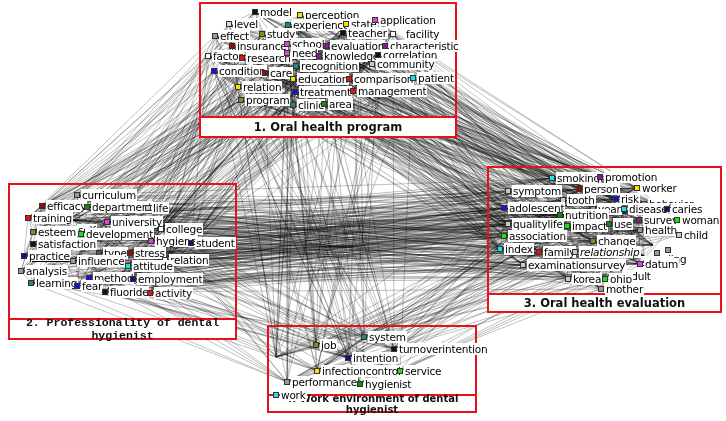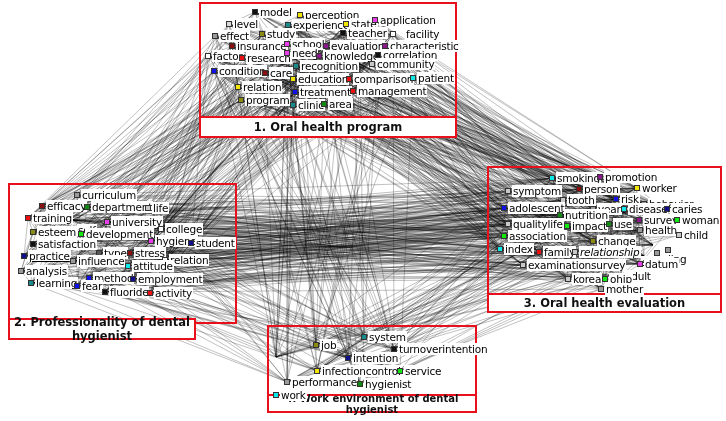--- a/index.html
+++ b/index.html
@@ -10,21 +10,21 @@
   .cluster-title { position:absolute; background:#fff; border:2px solid #e8101c; box-sizing:border-box;
                    font-family:"DejaVu Sans", sans-serif; font-weight:bold; font-size:11.5px;
                    color:#111; text-align:center; display:flex; align-items:center; justify-content:center; }
   .node { position:absolute; display:flex; align-items:center; white-space:nowrap; }
   .node .sq { width:6px; height:6px; border:1px solid #333; box-sizing:border-box; flex:none; margin-right:1px; }
   .node .lbl { background:#ffffff; color:#000; font-family:"DejaVu Sans", sans-serif; font-size:10.5px;
                line-height:12px; padding:0 1px; letter-spacing:-0.2px; }
   #cluster-1 { left:199px; top:2px; width:258px; height:135px; }
   #cluster-1-title { left:199px; top:116px; width:258px; height:22px; }
   #cluster-2 { left:8px; top:183px; width:229px; height:141px; }
-  #cluster-2-title { left:8px; top:318px; width:188px; height:22px; }
+  #cluster-2-title { left:8px; top:318px; width:229px; height:22px;font-family:Liberation Mono, monospace; }
   #cluster-3 { left:487px; top:166px; width:235px; height:146px; }
   #cluster-3-title { left:487px; top:293px; width:235px; height:20px; }
   #cluster-4 { left:267px; top:325px; width:210px; height:88px; }
   #cluster-4-title { left:267px; top:394px; width:210px; height:19px; font-size:10px; }
 </style>
 </head>
 <body>
 
 <div id="stage">
   <svg id="edges" xmlns="http://www.w3.org/2000/svg">

